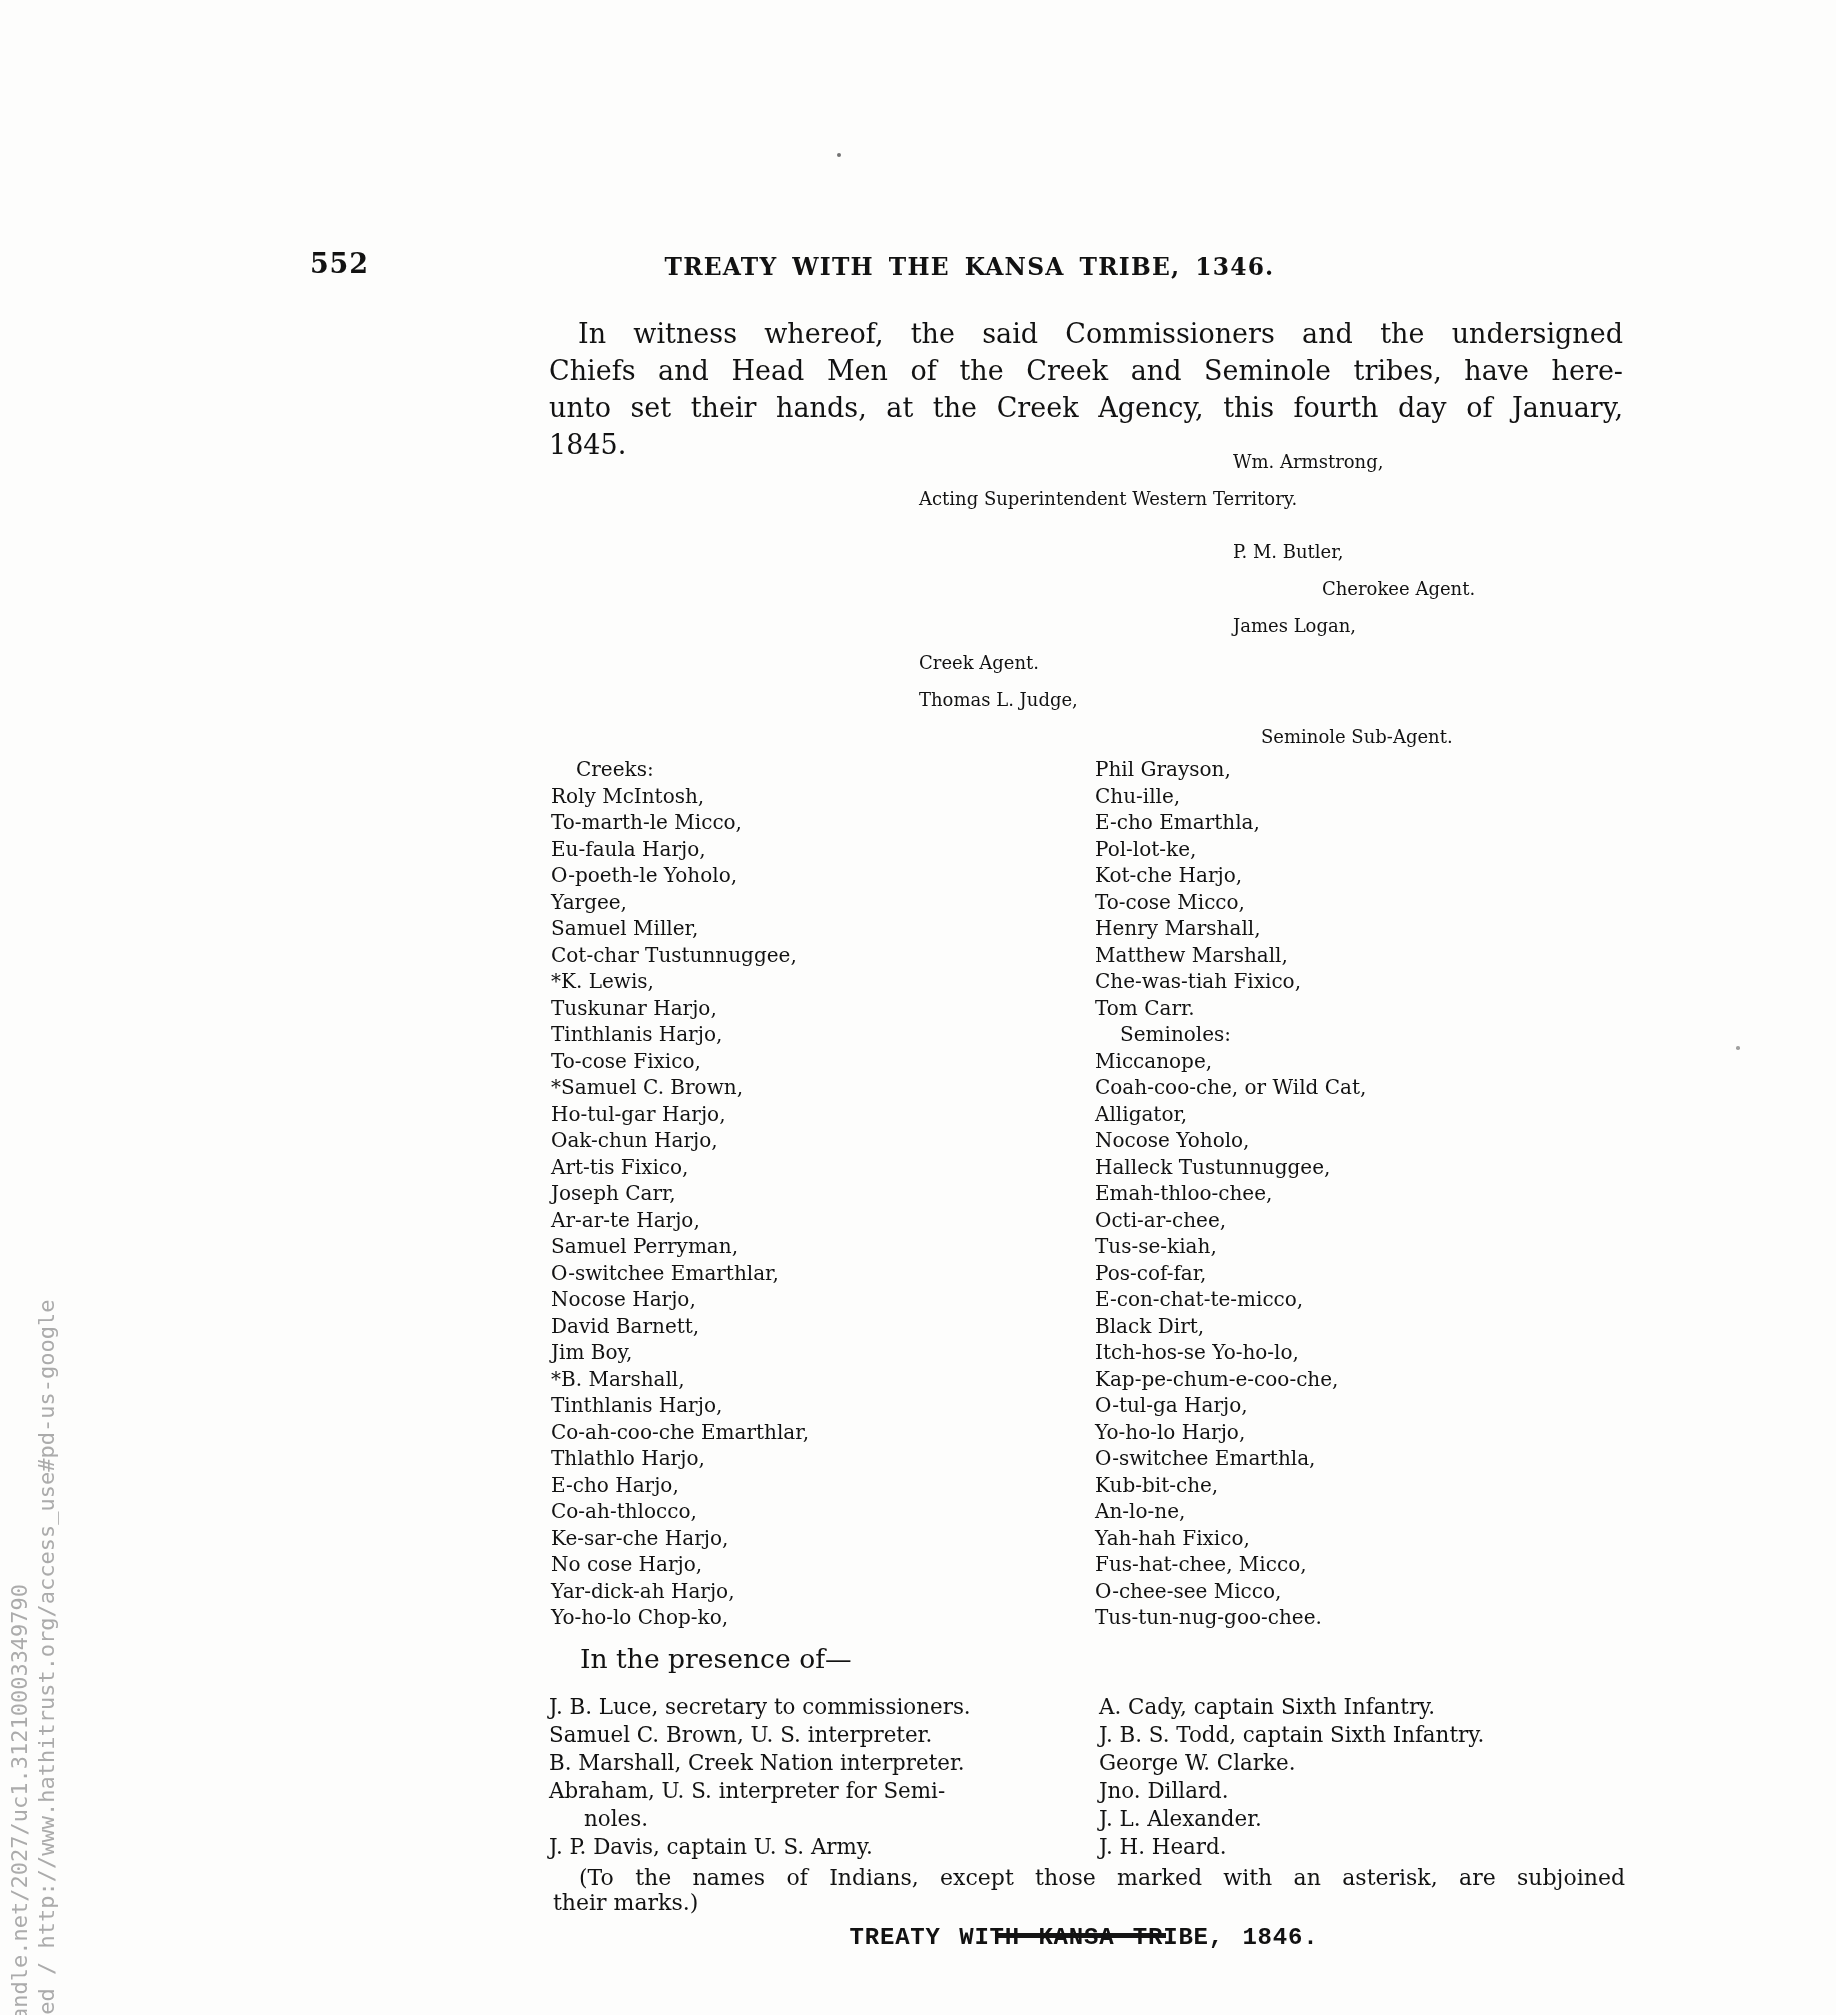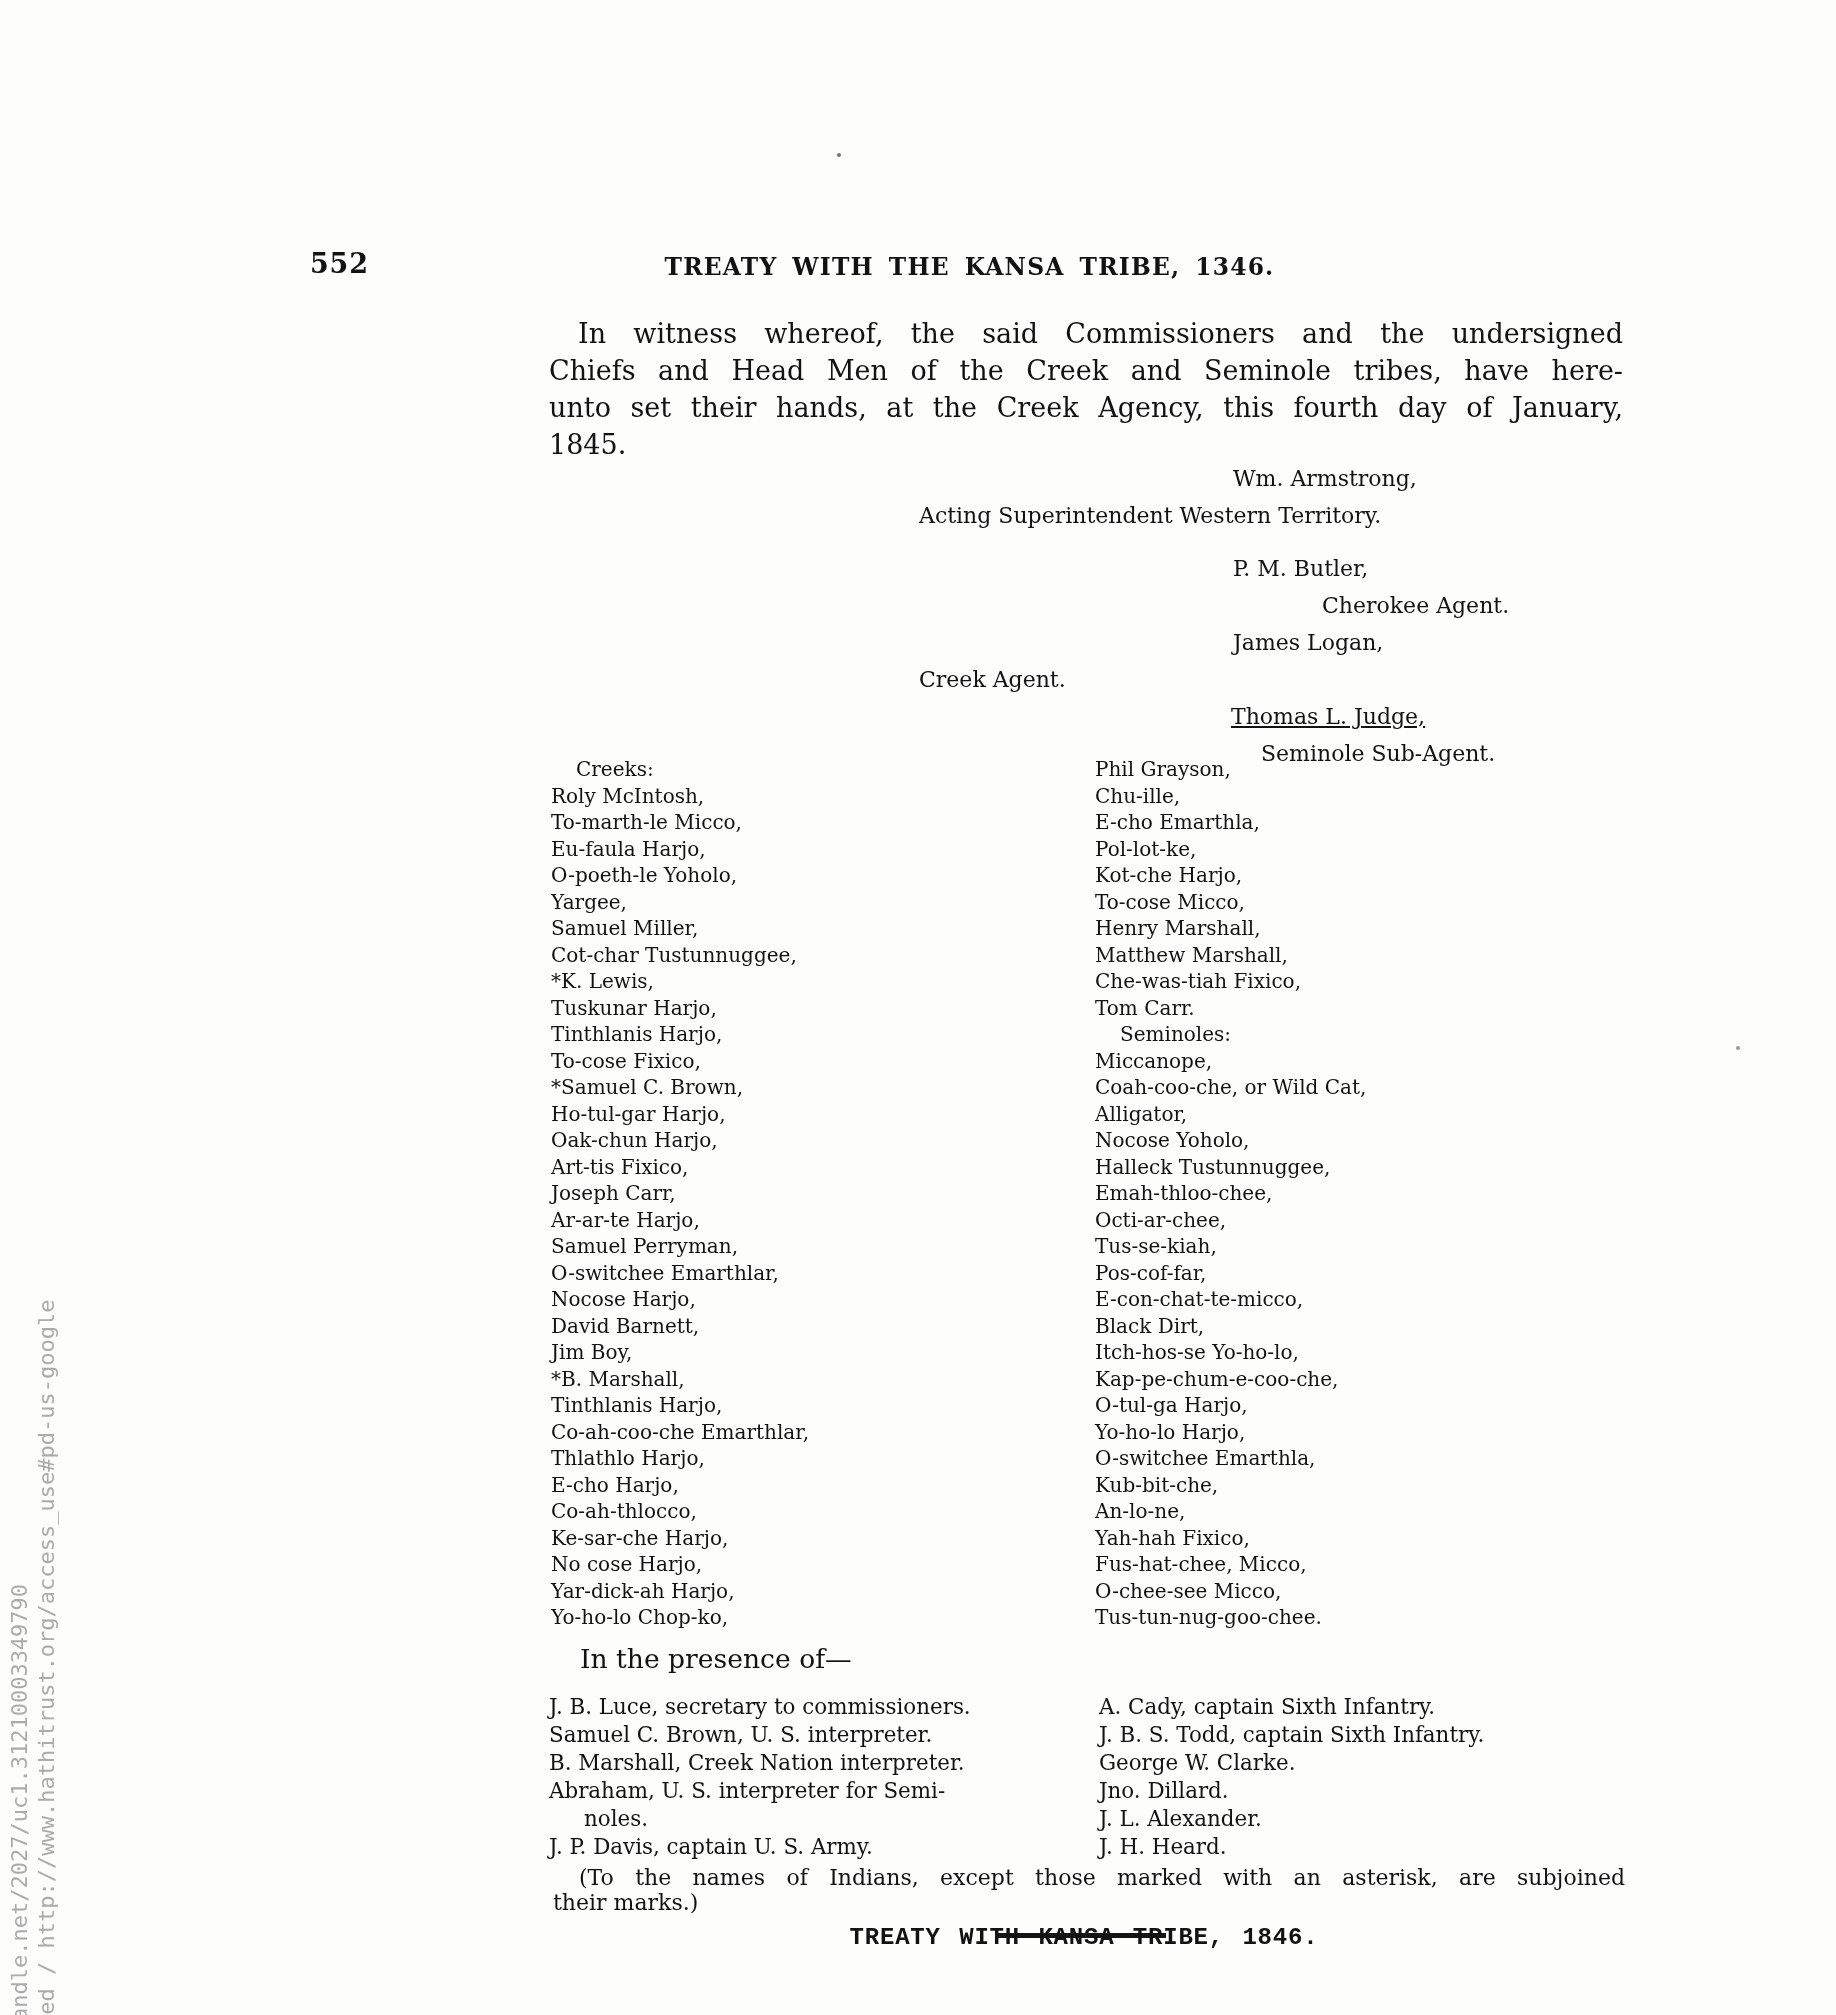--- a/index.html
+++ b/index.html
@@ -18,29 +18,29 @@
   #running-head{left:649px;top:253px;width:641px;text-align:center;
     font-size:23.4px;font-weight:bold;letter-spacing:1.2px;word-spacing:5.6px;white-space:nowrap;}
 
   
   #intro{left:549px;top:315px;width:1074px;font-size:27px;line-height:37px;}
   .jlines > div{text-align:justify;text-align-last:justify;}
   .jlines > div:last-child{text-align-last:auto;}
   #intro > div:first-child{text-indent:29px;}
 
   
-  #signatures{left:919px;top:460px;width:766px;font-size:22px;line-height:37px;}
+  #signatures{left:919px;top:443px;width:766px;font-size:18px;line-height:37px;}
   #signatures > div{white-space:nowrap;}
   #signatures > div:nth-child(1){margin-left:314px;}
   #signatures > div:nth-child(2){margin-left:0px;}
   #signatures > div:nth-child(3){margin-left:314px;margin-top:16px;}
   #signatures > div:nth-child(4){margin-left:403px;}
   #signatures > div:nth-child(5){margin-left:314px;}
   #signatures > div:nth-child(6){}
-  #signatures > div:nth-child(7){margin-left:312px;text-decoration:underline;}
+  #signatures > div:nth-child(7){}
   #signatures > div:nth-child(8){margin-left:342px;}
 
   
   .name-col{font-size:20px;line-height:26.5px;width:540px;}
   .name-col > div{white-space:nowrap;}
   #names-left{left:551px;top:756px;}
   #names-right{left:1095px;top:756px;}
   .name-col > div.indent{padding-left:25px;}
 
   

